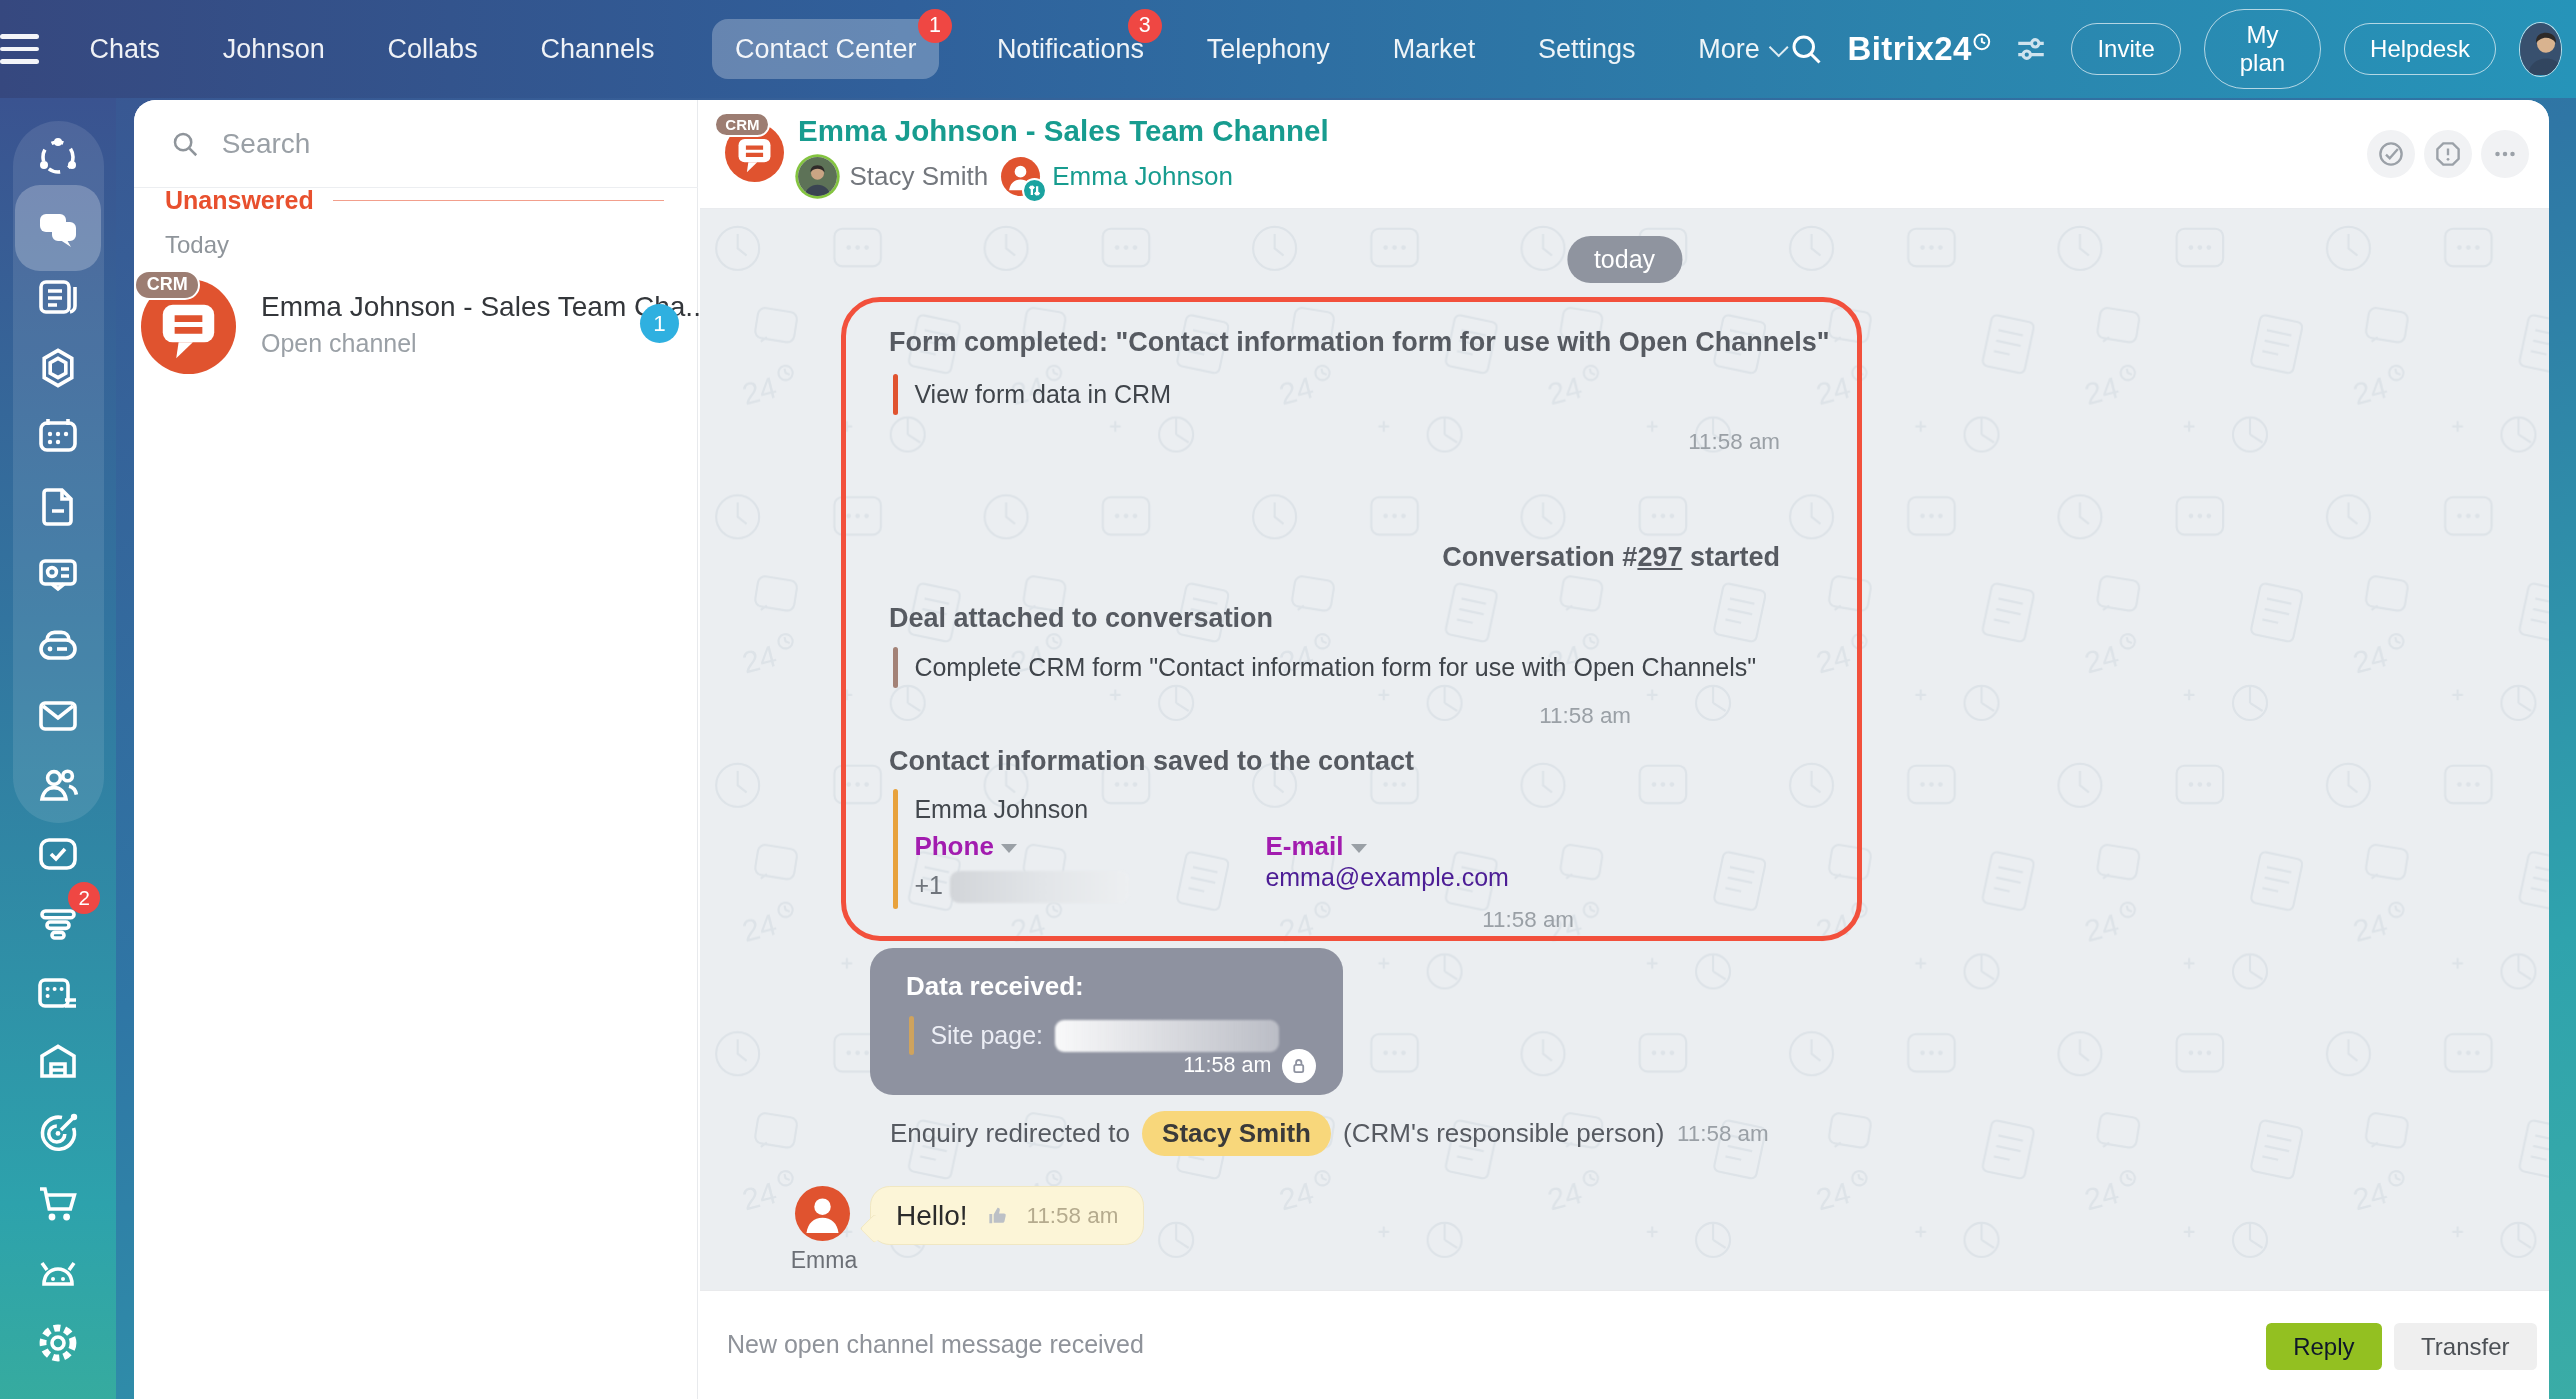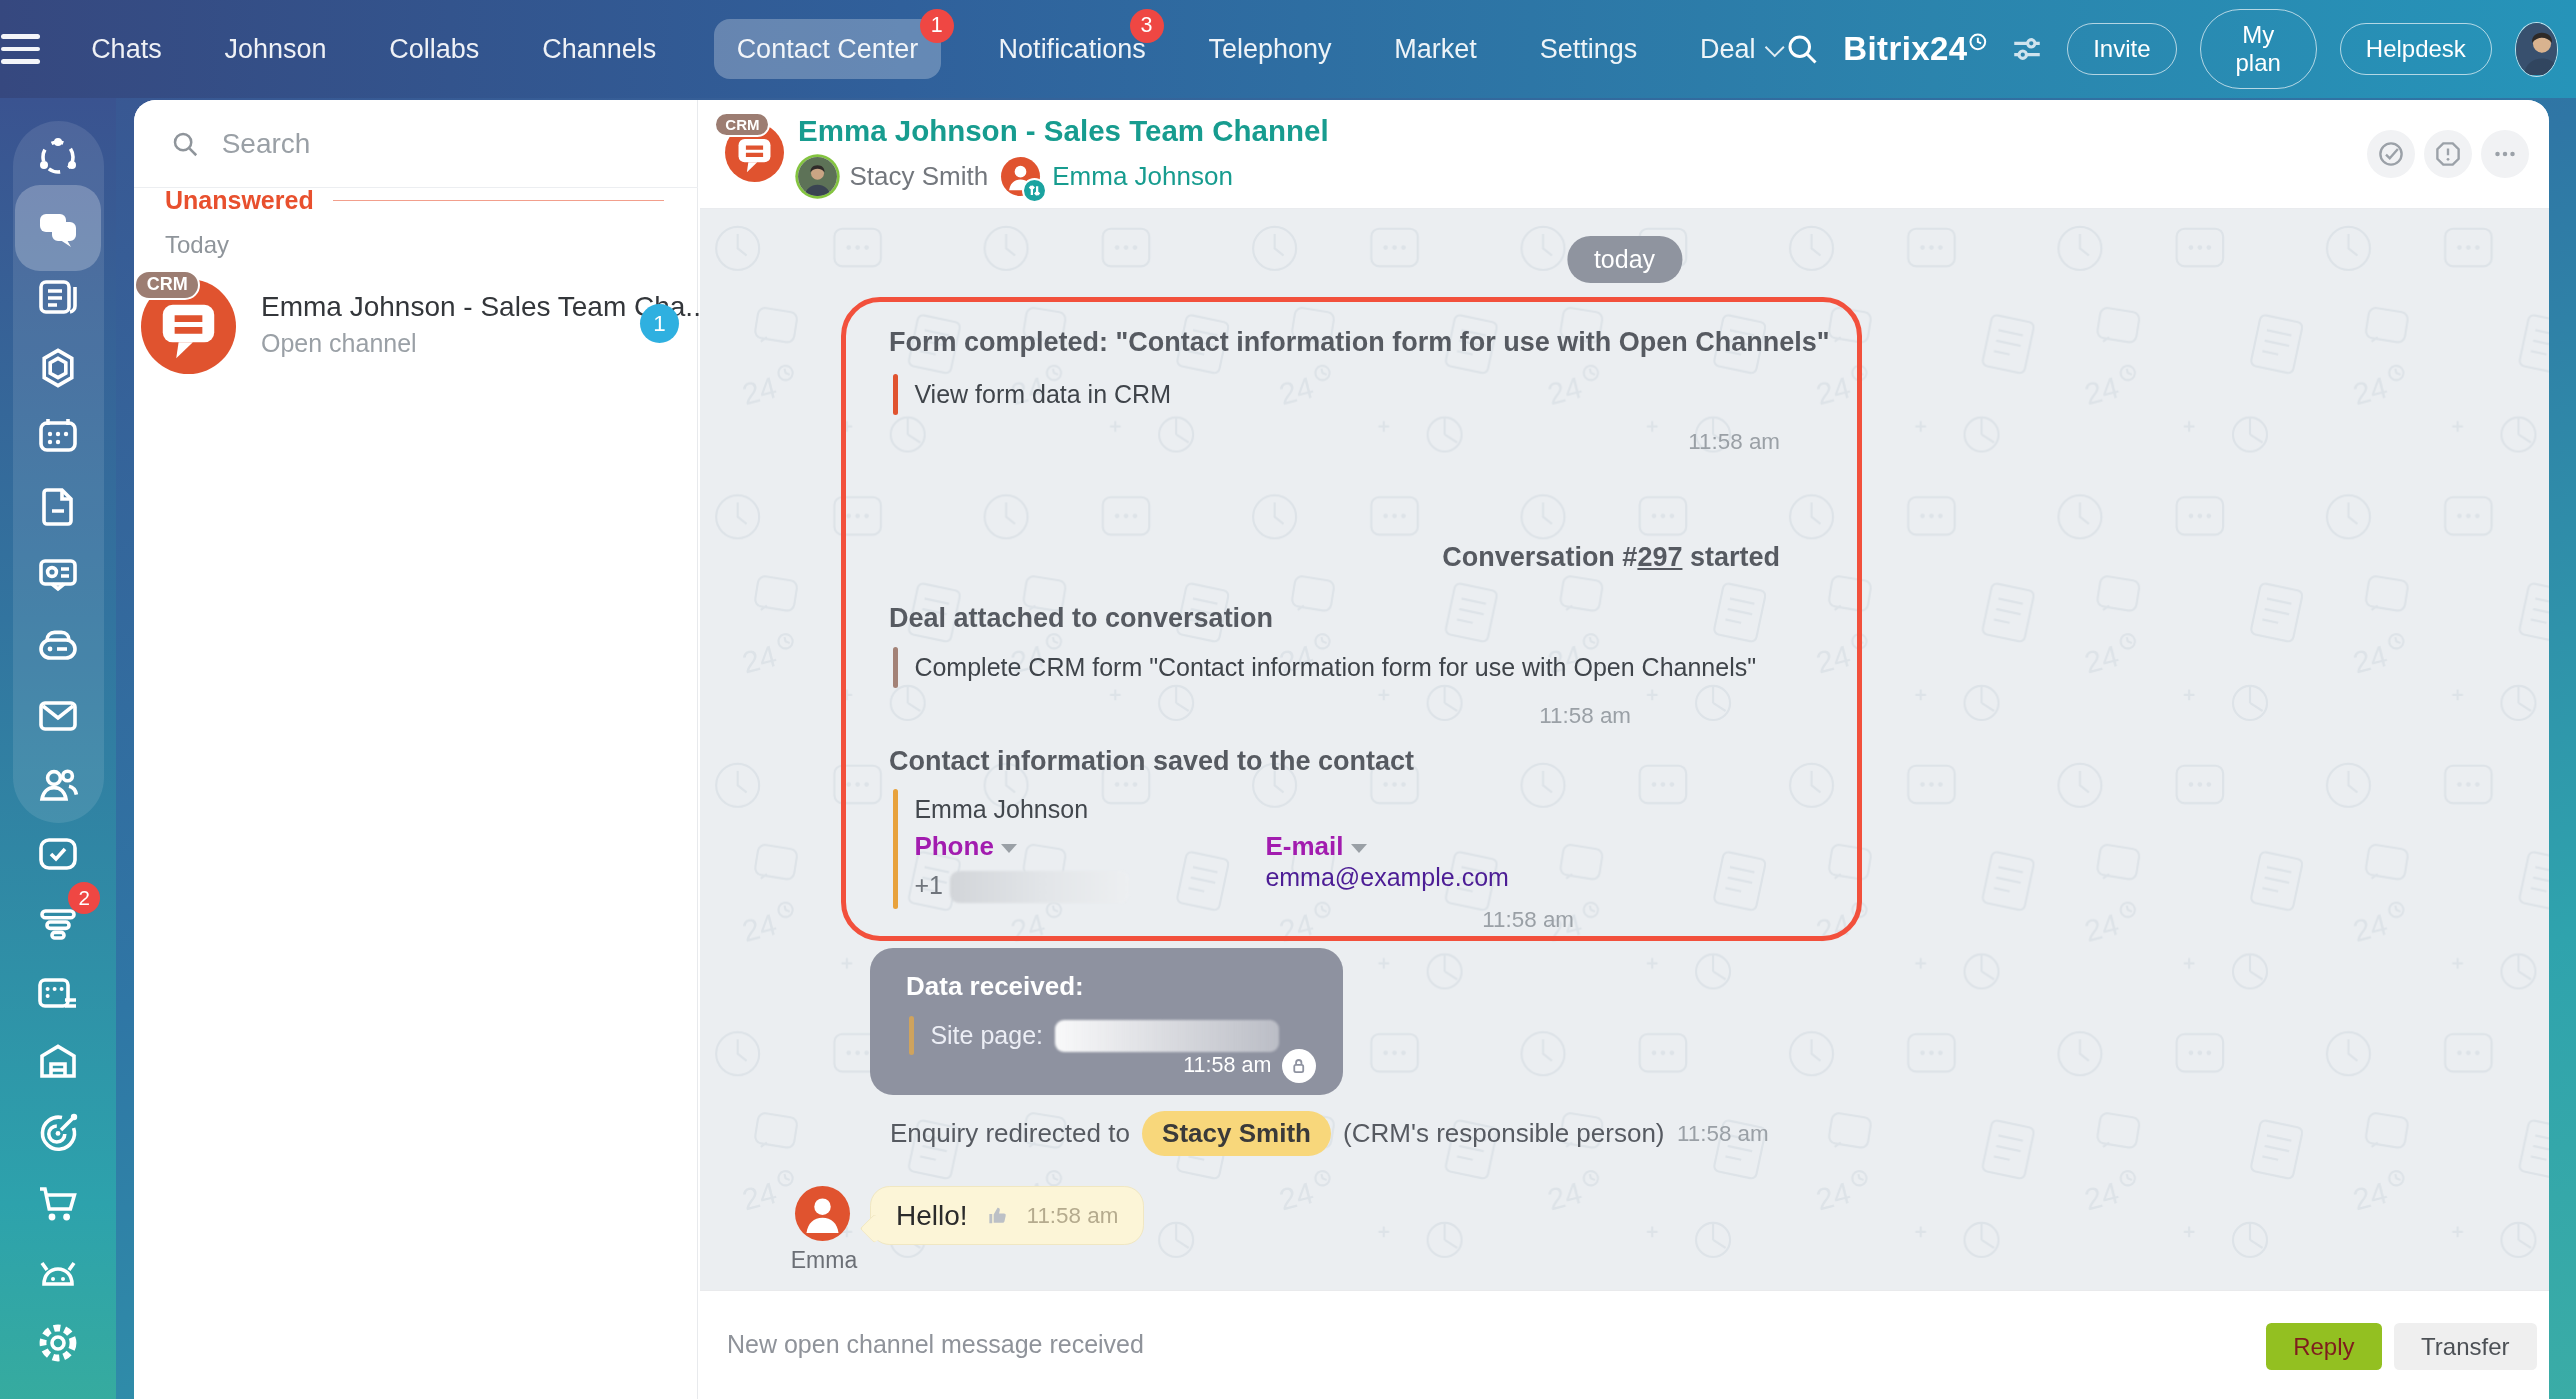--- a/index.html
+++ b/index.html
@@ -110,21 +110,21 @@
   .yellow-bubble:before{content:"";position:absolute;left:-7.2px;bottom:5.4px;width:19.7px;height:19.7px;background:#fcf5d7;
                  border-left:1.8px solid #f0e7c2;border-bottom:1.8px solid #f0e7c2;transform:rotate(45deg);border-radius:3.6px;}
   .hello{font-size:28px;color:#2b2b2b;}
   .btime{font-size:22.4px;color:#b5ab8e;}
 
   
   .chat-footer{position:absolute;left:0;top:1190px;width:1849px;height:109px;background:#fff;border-top:1.8px solid #e9eaec;}
   .foot-status{position:absolute;left:27px;top:39px;font-size:25px;color:#8f939a;}
   .foot-btns{position:absolute;right:12.5px;top:32px;display:flex;gap:12.5px;}
   .btn{height:47px;border:none;border-radius:5.4px;font-size:24px;padding:0 27px;cursor:pointer;}
-  .btn-reply{background:#93c021;color:#7f1d1d;}
+  .btn-reply{background:#93c021;color:#0f172a;}
   .btn-transfer{background:#efefef;color:#4d5156;}
 </style>
 </head>
 <body>
 
 <div id="app">
 
   <header class="topbar">
     <div class="burger">
         <div></div>
@@ -141,21 +141,21 @@
         <span class="badge-red">1</span>
       </div>
       <div class="nav-item">
         <span>Notifications</span>
         <span class="badge-red">3</span>
       </div>
       <div class="nav-item">Telephony</div>
       <div class="nav-item">Market</div>
       <div class="nav-item">Settings</div>
       <div class="nav-item">
-        <span>Deal</span><span class="chev"></span>
+        <span>More</span><span class="chev"></span>
       </div>
     </nav>
     <div class="top-right">
       <div class="tb-icon">
         <svg viewBox="0 0 24 24" width="36" height="36" fill="none" stroke="#fff" stroke-width="2">
             <circle cx="10.5" cy="10.5" r="6.5"></circle>
             <path d="M15.5 15.5L21 21"></path>
           </svg>
       </div>
       <div class="brand">

